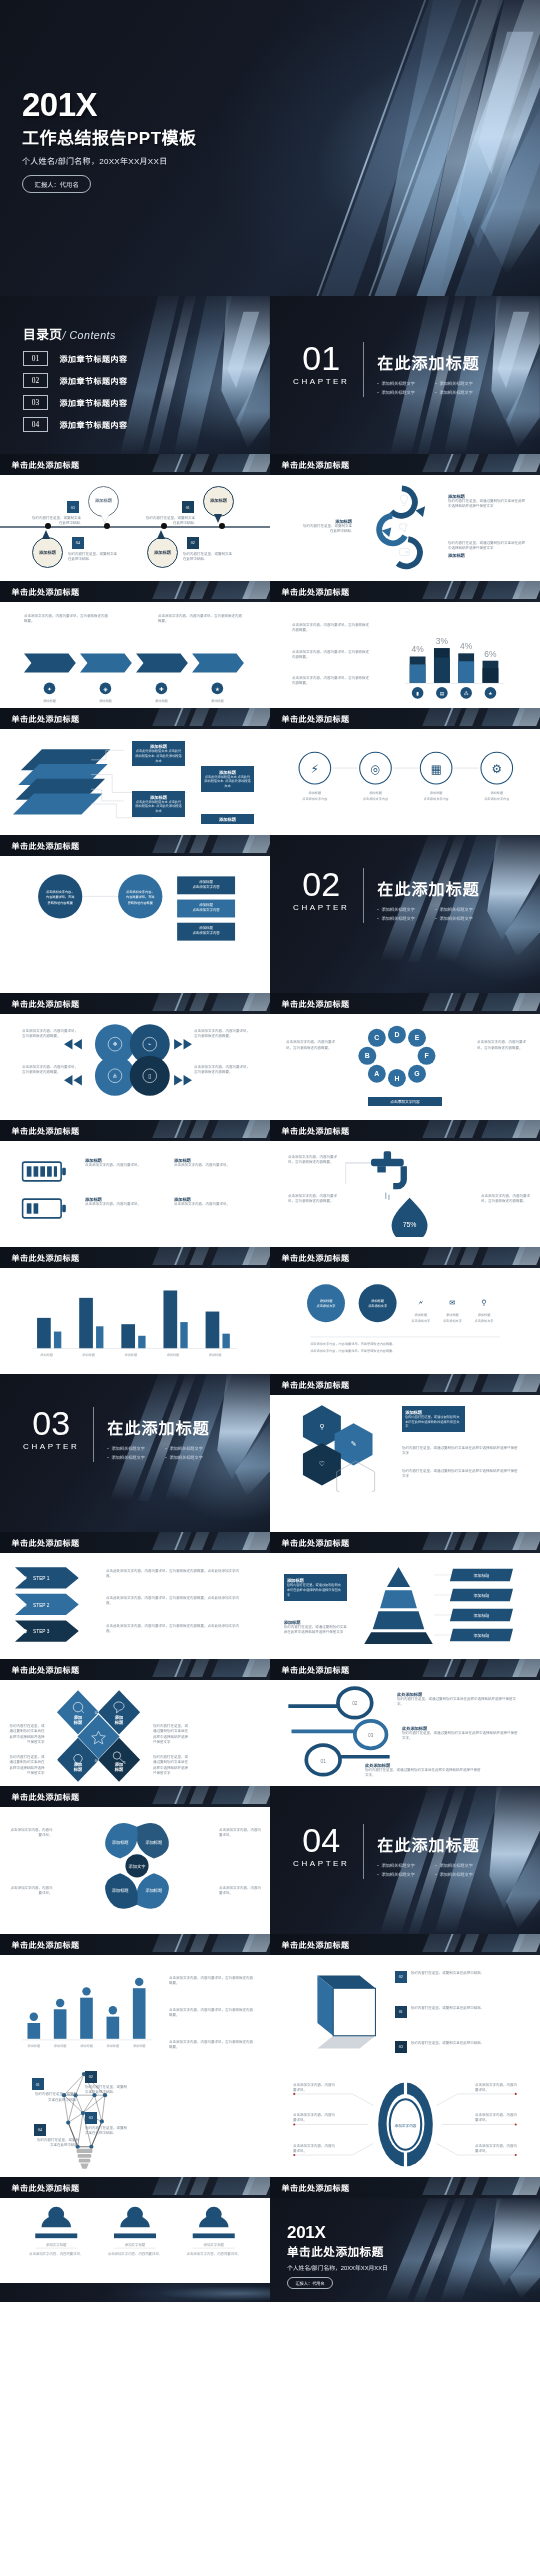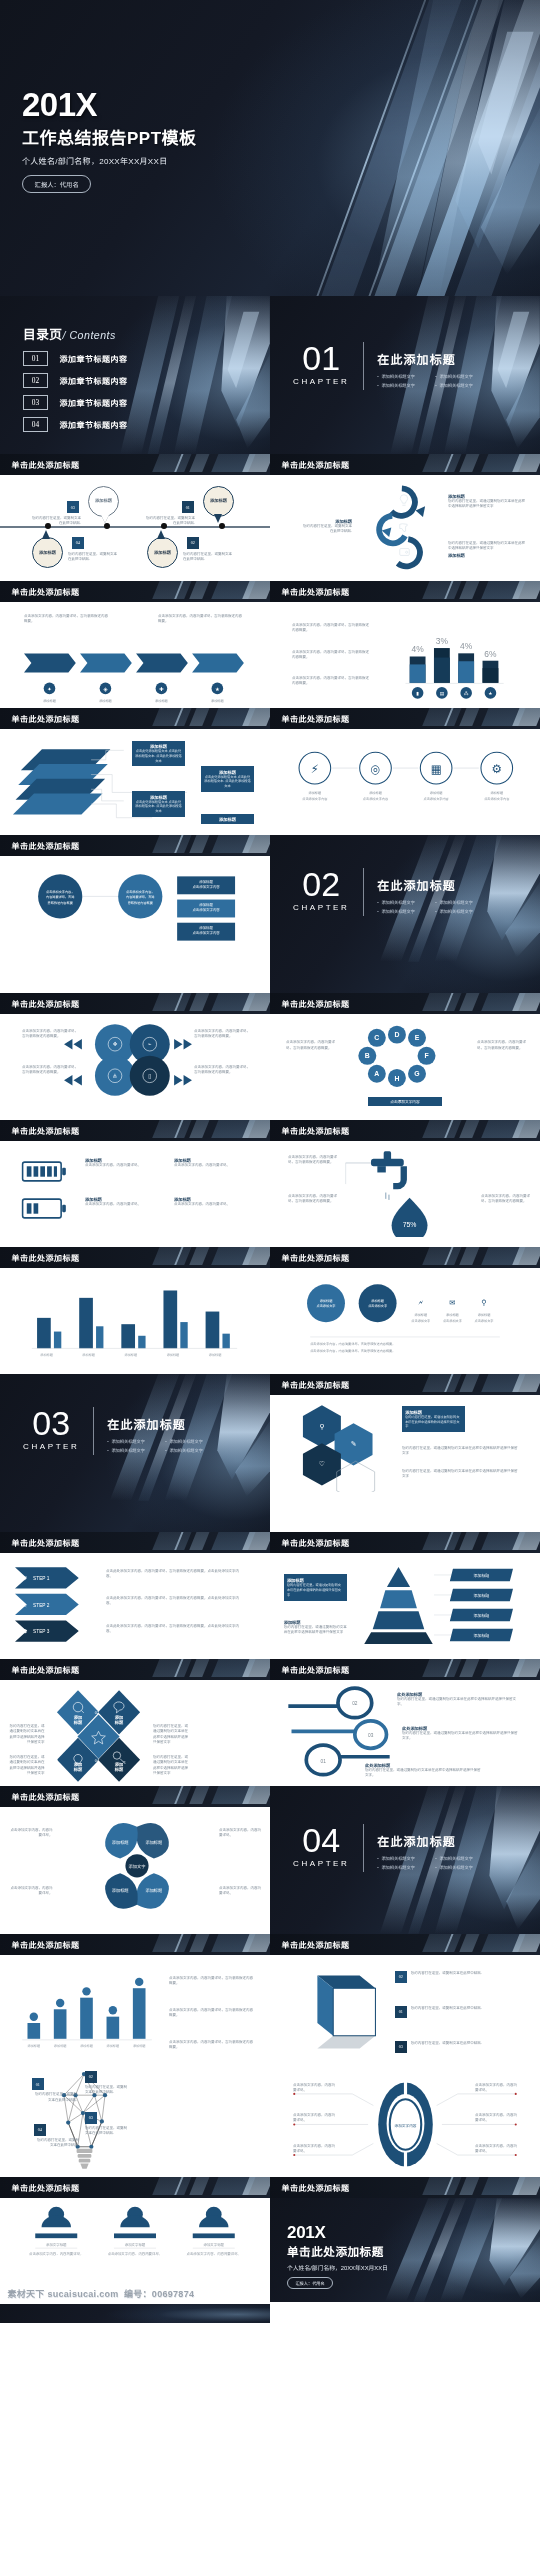--- a/index.html
+++ b/index.html
@@ -66,21 +66,21 @@
     font-family:"Liberation Serif","DejaVu Serif",serif;
   }
   .toc .lbl{ font-size:8px; font-weight:bold; color:#fff; letter-spacing:0.5px;}
 
   
   .chapter{ height:158px; }
   .chapter .inner{ position:absolute; left:23px; top:45px; display:flex; align-items:stretch; gap:13.7px; z-index:3;}
   .chapter .big{ font-size:34px; line-height:1; color:#fff; font-weight:300; text-align:center; font-family:"Liberation Sans",sans-serif;}
   .chapter .cap{ font-size:8px; letter-spacing:2.6px; color:#fff; text-align:center; margin-top:2.1px;}
   .chapter .rule{ width:0.5px; background:rgba(220,232,245,.55); margin:1.1px 0;}
-  .chapter .ctitle{ font-size:12px; font-weight:bold; color:#fff; letter-spacing:1.1px; margin-top:8.5px;}
+  .chapter .ctitle{ font-size:16px; font-weight:bold; color:#fff; letter-spacing:1.1px; margin-top:8.5px;}
   .chapter .blist{ display:flex; flex-wrap:wrap; width:116px; margin-top:6.3px;}
   .chapter .blist span{ width:50%; font-size:4.2px; color:#cfd9e5; margin-bottom:3.2px;}
   .chapter .blist span:before{ content:"•"; margin-right:2.6px; }
 
   
   .bar{
     height:21px; position:relative; overflow:hidden;
     background:linear-gradient(100deg,#0d1119 0%,#121822 55%,#1b2troke 100%);
     background:linear-gradient(100deg,#0d1119 0%,#121822 55%,#1a2230 100%);
   }
@@ -1360,24 +1360,20 @@
           <g fill="#8a949e" font-size="6.5" text-anchor="middle" font-family="Liberation Sans, sans-serif">
             <text x="60" y="82">添加文字标题</text>
               <text x="210" y="82">添加文字标题</text>
               <text x="360" y="82">添加文字标题</text>
             <text x="60" y="100">点击添加文字内容，内容简要详尽。</text>
             <text x="210" y="100">点击添加文字内容，内容简要详尽。</text>
             <text x="360" y="100">点击添加文字内容，内容简要详尽。</text>
           </g>
         </svg>
       </div>
-      <div class="wm">
-        <span>素材天下 sucaisucai.com</span>
-        <span>编号：00697874</span>
-      </div>
       <div class="dark strip-bottom"></div>
     </div>
 
     <div class="slide dark" style="height:104px;">
       <div class="vee">
         <svg width="270" height="104" viewBox="0 0 512 196">
           <polygon points="300,0 340,0 258,196 218,196" fill="url(#tg2)"></polygon>
           <polygon points="352,0 372,0 292,196 272,196" fill="url(#tg1)" opacity=".55"></polygon>
           <polygon points="392,0 440,0 362,196 322,196" fill="url(#tg2)"></polygon>
           <polygon points="430,0 512,0 512,58 444,166 416,118" fill="url(#tg1)"></polygon>

